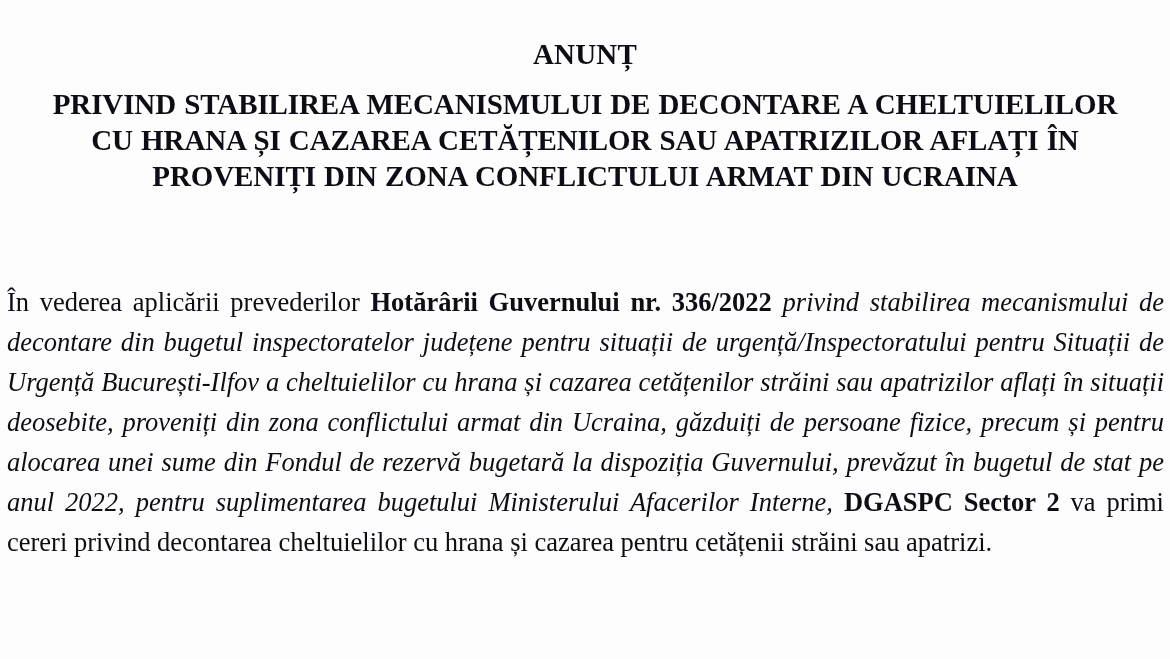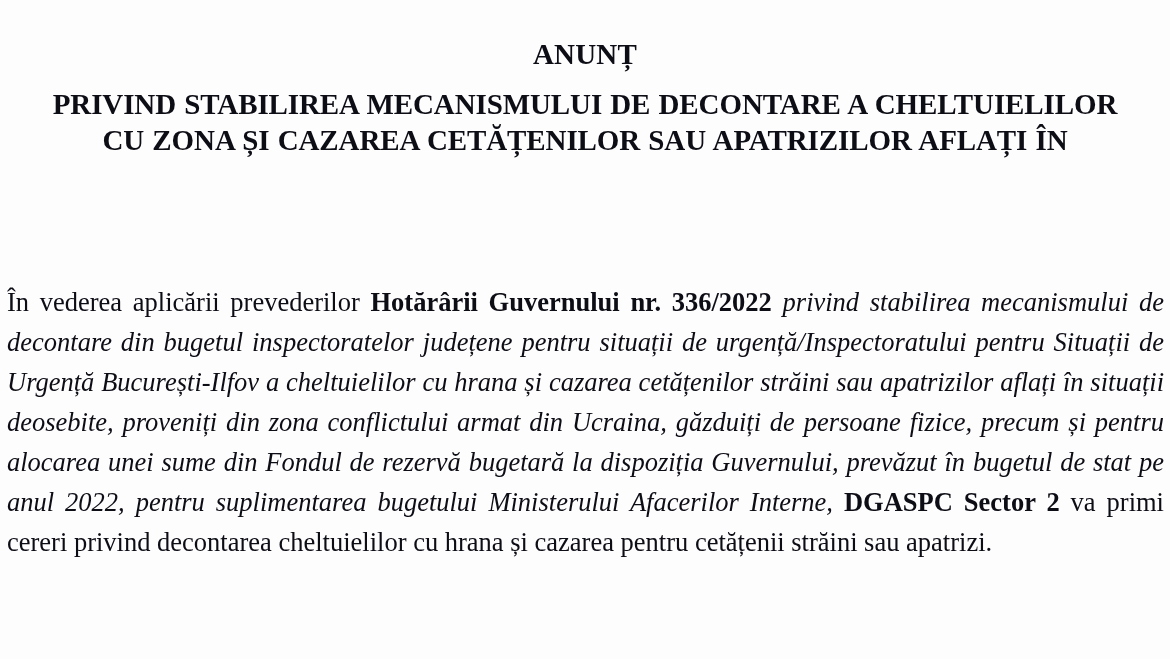--- a/index.html
+++ b/index.html
@@ -83,21 +83,22 @@
 <body>
 
 <div class="page">
 
   <div class="title-block">
 
     <h1 class="title-main">ANUNȚ</h1>
 
     <h2 class="title-sub">
       <span class="title-line">PRIVIND STABILIREA MECANISMULUI DE DECONTARE A CHELTUIELILOR</span>
-      <span class="title-line">CU ZONA ȘI CAZAREA CETĂȚENILOR SAU APATRIZILOR AFLAȚI ÎN</span>
+      <span class="title-line">CU HRANA ȘI CAZAREA CETĂȚENILOR SAU APATRIZILOR AFLAȚI ÎN</span>
+      <span class="title-line">PROVENIȚI DIN ZONA CONFLICTULUI ARMAT DIN UCRAINA</span>
     </h2>
 
   </div>
 
   <div class="body-block">
     <p class="body-par"><span class="plain">În vederea aplicării prevederilor </span><span class="b">Hotărârii Guvernului nr. 336/2022</span><span class="i"> privind stabilirea mecanismului de decontare din bugetul inspectoratelor județene pentru situații de urgență/Inspectoratului pentru Situații de Urgență București-Ilfov a cheltuielilor cu hrana și cazarea cetățenilor străini sau apatrizilor aflați în situații deosebite, proveniți din zona conflictului armat din Ucraina, găzduiți de persoane fizice, precum și pentru alocarea unei sume din Fondul de rezervă bugetară la dispoziția Guvernului, prevăzut în bugetul de stat pe anul 2022, pentru suplimentarea bugetului Ministerului Afacerilor Interne, </span><span class="b">DGASPC Sector 2</span><span class="plain"> va primi cereri privind decontarea cheltuielilor cu hrana și cazarea pentru cetățenii străini sau apatrizi.</span></p>
   </div>
 
 </div>
 

